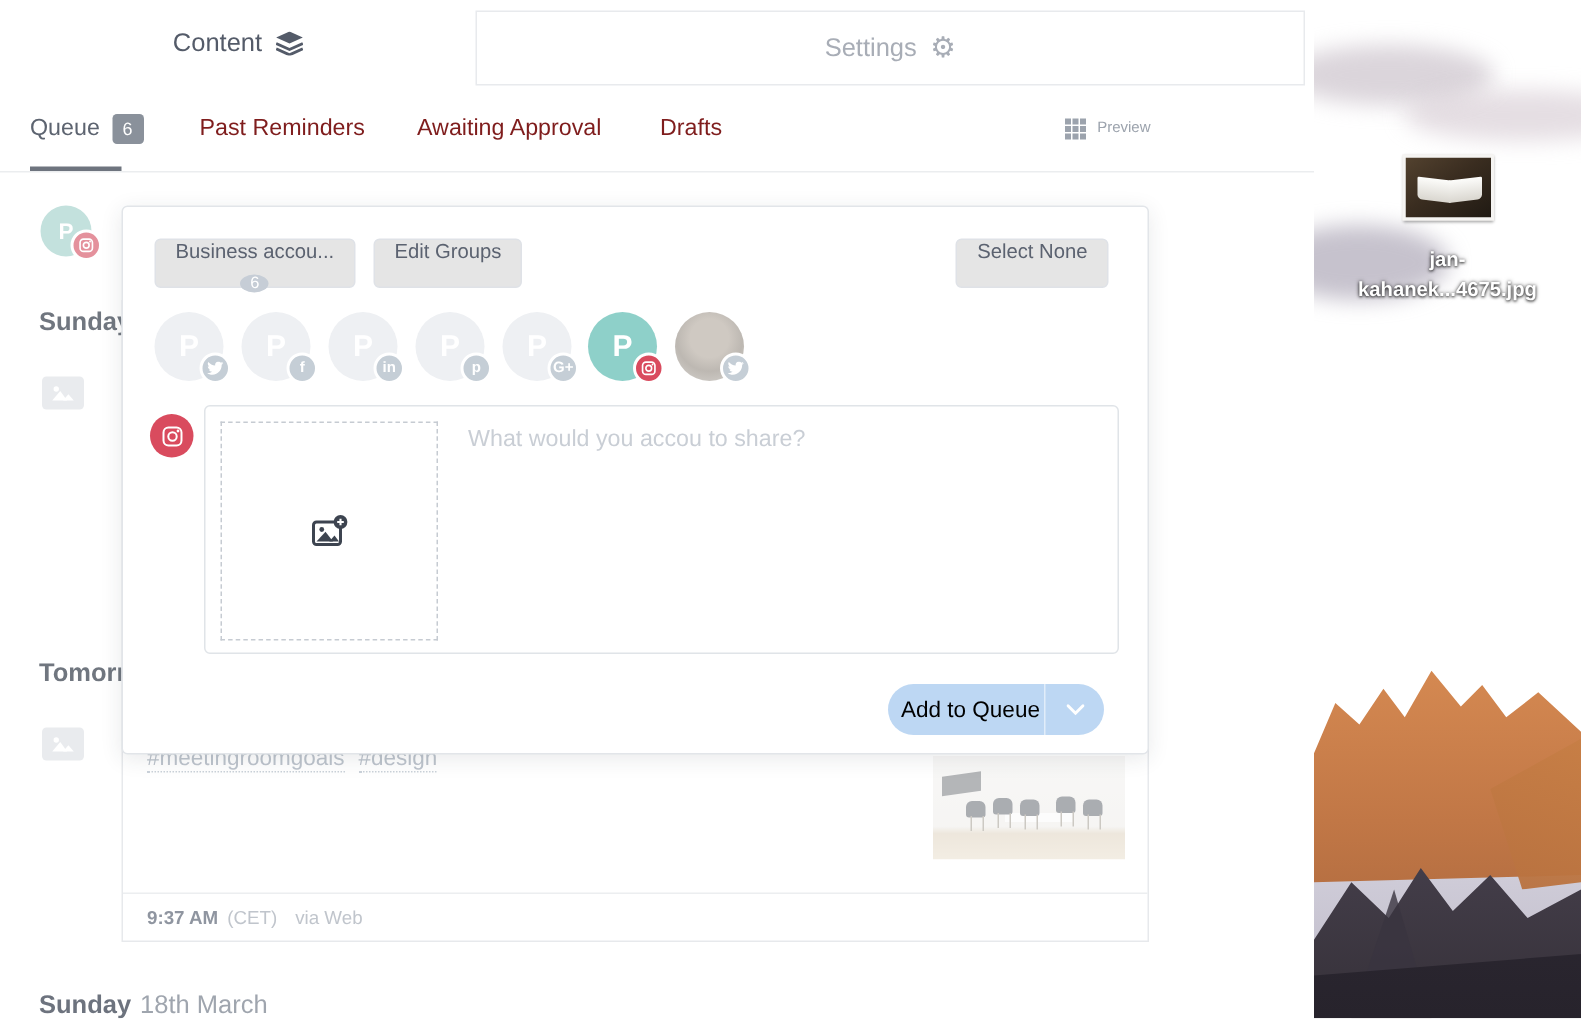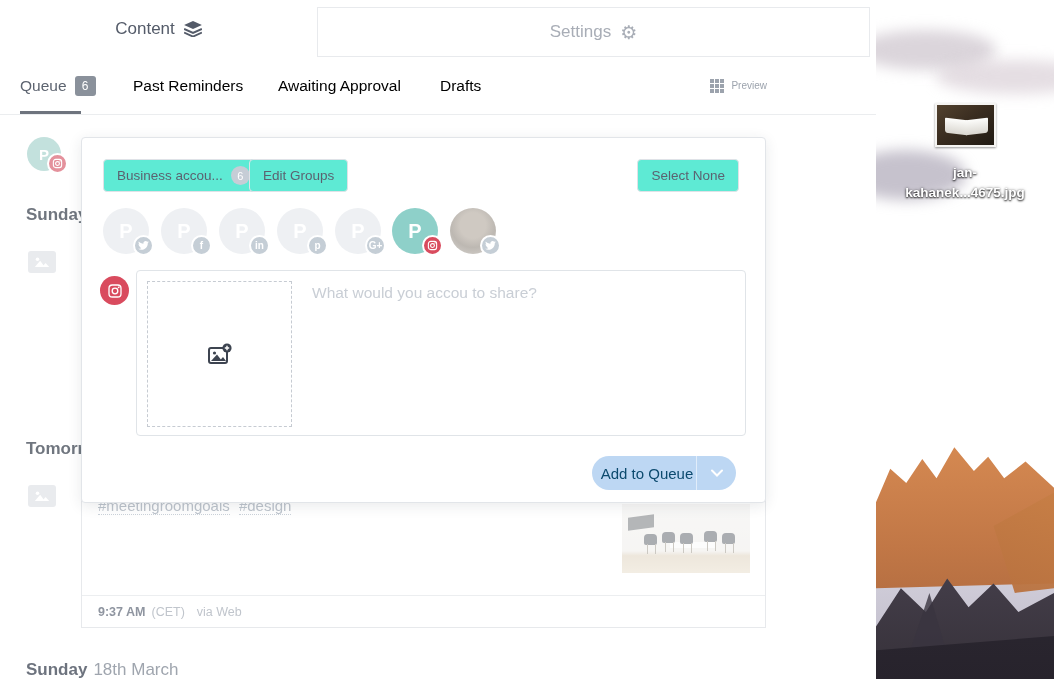--- a/index.html
+++ b/index.html
@@ -21,21 +21,21 @@
              color:#a8adb6; font-size:17px; cursor:pointer; }
   .layers-ic { width:18px; height:16px; }
   .bars-ic { display:flex; align-items:flex-end; gap:2px; height:15px; }
   .bars-ic i { display:block; width:4px; background:#a8adb6; border-radius:1px; }
   .bars-ic i:nth-child(1){height:8px;} .bars-ic i:nth-child(2){height:15px;} .bars-ic i:nth-child(3){height:11px;}
   .gear-ic { font-size:19px; line-height:1; color:#a8adb6; }
 
   
   .tabbar { position:absolute; left:0; top:57px; width:876px; height:58px; border-bottom:1px solid #ebedef; }
   .tab { position:absolute; top:0; height:57px; display:flex; align-items:center; gap:8px;
-         color:#000000; font-size:15.5px; cursor:pointer; white-space:nowrap; }
+         color:#7f1d1d; font-size:15.5px; cursor:pointer; white-space:nowrap; }
   .tab.active { color:#5d6470; }
   .tab-queue { left:20px; }
   .tab-past { left:133px; }
   .tab-await { left:278px; }
   .tab-drafts { left:440px; }
   .tab-underline { position:absolute; left:20px; bottom:0; width:61px; height:3px; background:#6e747e; }
   .q-badge { display:inline-flex; align-items:center; justify-content:center; min-width:21px; height:20px;
              background:#8a919b; color:#fff; font-size:12px; border-radius:3px; padding:0 4px; }
   .preview { position:absolute; right:109px; top:0; height:57px; display:flex; align-items:center; gap:7px;
              color:#9ca3ad; font-size:10px; cursor:pointer; }
@@ -79,22 +79,22 @@
   .pf-via { margin-left:6px; }
   .pf-user { display:flex; align-items:center; gap:6px; margin-left:10px; color:#9aa0a8; font-weight:700; }
   .person-ic { width:18px; height:18px; border-radius:50%; border:1.5px solid #c6cbd1; position:relative; }
   .person-ic::before { content:""; position:absolute; left:5px; top:3px; width:5px; height:5px; border-radius:50%; background:#c6cbd1; }
   .person-ic::after { content:""; position:absolute; left:2.5px; top:9px; width:10px; height:6px; border-radius:5px 5px 0 0; background:#c6cbd1; }
 
   
   .modal { position:absolute; left:81px; top:137px; width:685px; height:366px; background:#fff;
            border:1px solid #e2e5e9; border-radius:4px; box-shadow:0 3px 14px rgba(40,50,60,.10); }
   .btn { display:inline-flex; align-items:center; gap:8px; height:33px; padding:0 13px;
-         border:1px solid #dfe2e7; border-radius:4px; background:#5eead4; color:#5b6270;
-         font-size:13.5px; font-family:inherit; cursor:pointer; }
+         border:1px solid #dfe2e7; border-radius:4px; background:#e5e5e5; color:#5b6270;
+         font-size:13.5px; font-family:inherit; cursor:pointer;flex-direction:column; }
   .btn-group { position:absolute; left:21px; top:21px; }
   .cnt-badge { display:inline-flex; align-items:center; justify-content:center; width:19px; height:19px;
                border-radius:50%; background:#c6cdd6; color:#fff; font-size:11px; }
   .btn-edit { position:absolute; left:167px; top:21px; }
   .btn-none { position:absolute; right:26px; top:21px; }
 
   .acct-row { position:absolute; left:21px; top:70px; height:46px; }
   .acct { position:absolute; top:0; width:46px; height:46px; border-radius:50%; background:#eef0f3;
           display:flex; align-items:center; justify-content:center; cursor:pointer;
           color:#fff; font-weight:bold; font-size:20px; }
@@ -107,21 +107,21 @@
 
   .ig-circle { position:absolute; left:18px; top:138px; width:29px; height:29px; border-radius:50%;
                background:#d94b5e; display:flex; align-items:center; justify-content:center; }
   .compose-box { position:absolute; left:54px; top:132px; width:610px; height:166px;
                  border:1px solid #e0e4e8; border-radius:4px; background:#fff; }
   .media-drop { position:absolute; left:10px; top:10px; width:145px; height:146px;
                 border:1px dashed #c6cbd2; display:flex; align-items:center; justify-content:center; cursor:pointer; }
   .compose-ph { position:absolute; left:175px; top:13px; font-size:15.5px; color:#c9ced5; }
 
   .btn-addq { position:absolute; right:29px; top:318px; width:144px; height:34px; border-radius:17px;
-              background:#bdd7f3; border:none; color:#0c4a6e; font-size:15px; font-family:inherit;
+              background:#bdd7f3; border:none; color:#000000; font-size:15px; font-family:inherit;
               display:flex; align-items:center; cursor:pointer; padding:0; }
   .addq-label { flex:1; text-align:center; padding-left:6px; }
   .addq-drop { width:40px; height:100%; border-left:1px solid rgba(255,255,255,.55);
                display:flex; align-items:center; justify-content:center; }
 
   
   .desktop { position:absolute; left:876px; top:0; width:178px; height:679px; overflow:hidden;
              background:linear-gradient(180deg,#8f8c9f 0%,#969009f 6%,#a79daf 10%,#b2a8b3 13%,#a099ab 18%,#948fa4 28%,#9992a6 40%,#9d97aa 55%,#a29cad 65%); }
   .cloud { position:absolute; border-radius:50%; filter:blur(7px); }
   .cl1 { left:-20px; top:30px; width:140px; height:40px; background:rgba(190,178,190,.55); }

